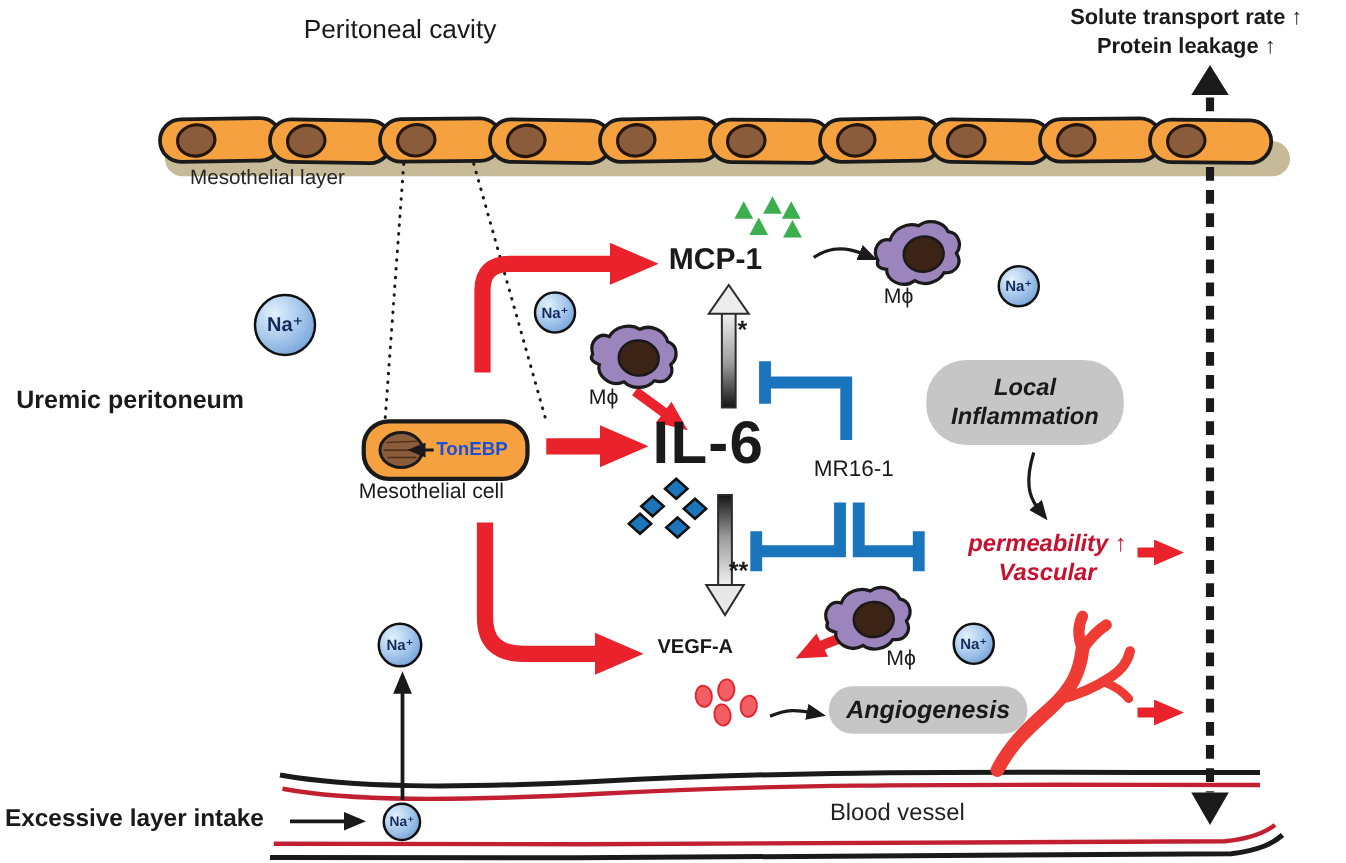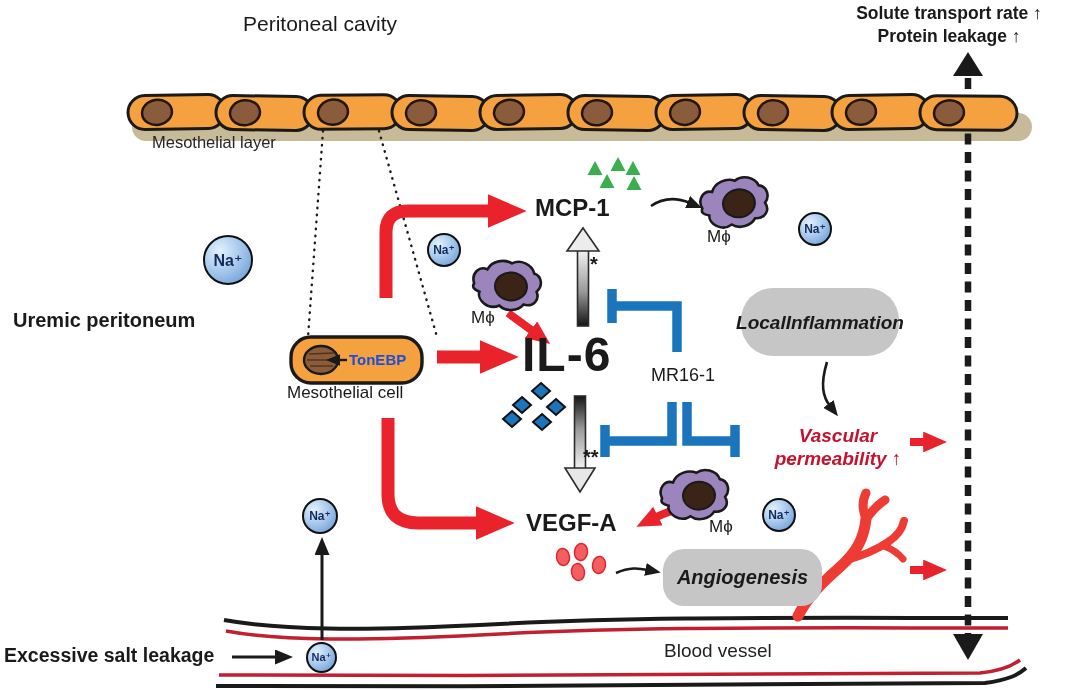--- a/index.html
+++ b/index.html
@@ -11,35 +11,35 @@
   .lbl{position:absolute;z-index:3;white-space:nowrap;color:#1a1a1a;}
   .ctr{text-align:center;}
   .title{left:243px;top:12px;font-size:21px;}
   .fluxblock{left:830px;top:2px;width:238px;font-size:17.5px;line-height:23px;font-weight:bold;}
   .meso-layer{left:152px;top:133px;font-size:16.5px;color:#262626;}
   .uremic{left:13px;top:309px;font-size:20px;font-weight:bold;}
   .meso-cell{left:287px;top:383px;font-size:17px;}
   .tonebp{left:349px;top:351px;font-size:15px;font-weight:bold;color:#1d4ed8;}
   .mcp1{left:535px;top:194px;font-size:24px;font-weight:bold;}
   .il6{left:522px;top:327px;font-size:48px;font-weight:bold;letter-spacing:1px;}
-  .vegfa{left:526px;top:509px;font-size:24px;font-weight:bold;text-align:right;}
+  .vegfa{left:526px;top:509px;font-size:16px;font-weight:bold;text-align:right;}
   .mr16{left:651px;top:365px;font-size:18px;}
   .mphi{font-size:17px;}
   .mphi1{left:707px;top:227px;}
   .mphi2{left:471px;top:308px;}
   .mphi3{left:709px;top:517px;}
   .star{left:590px;top:253px;font-size:20px;font-weight:bold;}
   .dstar{left:583px;top:446px;font-size:20px;font-weight:bold;}
   .gbox{
-    position:absolute;z-index:3;background:#C6C6C7;display:flex;flex-direction:row;
+    position:absolute;z-index:3;background:#C6C6C7;display:flex;flex-direction:column;
     align-items:center;justify-content:center;color:#1a1a1a;
   }
   .infl{left:741px;top:288px;width:158px;height:68px;border-radius:32px;
         font-size:19px;font-weight:bold;font-style:italic;line-height:23px;}
-  .angio{left:663px;top:549px;width:159px;height:57px;border-radius:21px;
+  .angio{left:663px;top:549px;width:159px;height:38px;border-radius:21px;
         font-size:20px;font-weight:bold;font-style:italic;}
   .vperm{left:752px;top:424px;width:172px;font-size:19px;font-weight:bold;font-style:italic;
         line-height:23px;color:#C4122F;text-align:center;z-index:3;position:absolute;}
   .bloodvessel{left:636px;top:640px;font-size:19px;color:#222;margin-left:28px;}
   .salt{left:4px;top:644px;font-size:19.5px;font-weight:bold;}
   .na{
     position:absolute;z-index:4;border-radius:50%;border:2px solid #101010;box-sizing:border-box;
     background:radial-gradient(circle at 32% 30%, #e2f1fc 0%, #a9c9ec 45%, #5e93d2 100%);
     display:flex;align-items:center;justify-content:center;font-weight:bold;color:#122b5c;
   }
@@ -225,30 +225,30 @@
   <div class="lbl mphi mphi1">Mϕ</div>
   <div class="lbl mphi mphi2">Mϕ</div>
   <div class="lbl mphi mphi3">Mϕ</div>
 
   <div class="gbox infl">
     <div>Local</div>
     <div>Inflammation</div>
   </div>
 
   <div class="vperm">
+    <div>permeability ↑</div>
     <div>Vascular</div>
-    <div>permeability ↑</div>
   </div>
 
   <div class="gbox angio">
     <div>Angiogenesis</div>
   </div>
 
   <div class="lbl bloodvessel">Blood vessel</div>
-  <div class="lbl salt">Excessive salt leakage</div>
+  <div class="lbl salt">Excessive layer intake</div>
 
   <div class="na na-1">
       <span>Na⁺</span>
     </div>
   <div class="na na-2">
       <span>Na⁺</span>
     </div>
   <div class="na na-3">
       <span>Na⁺</span>
     </div>

